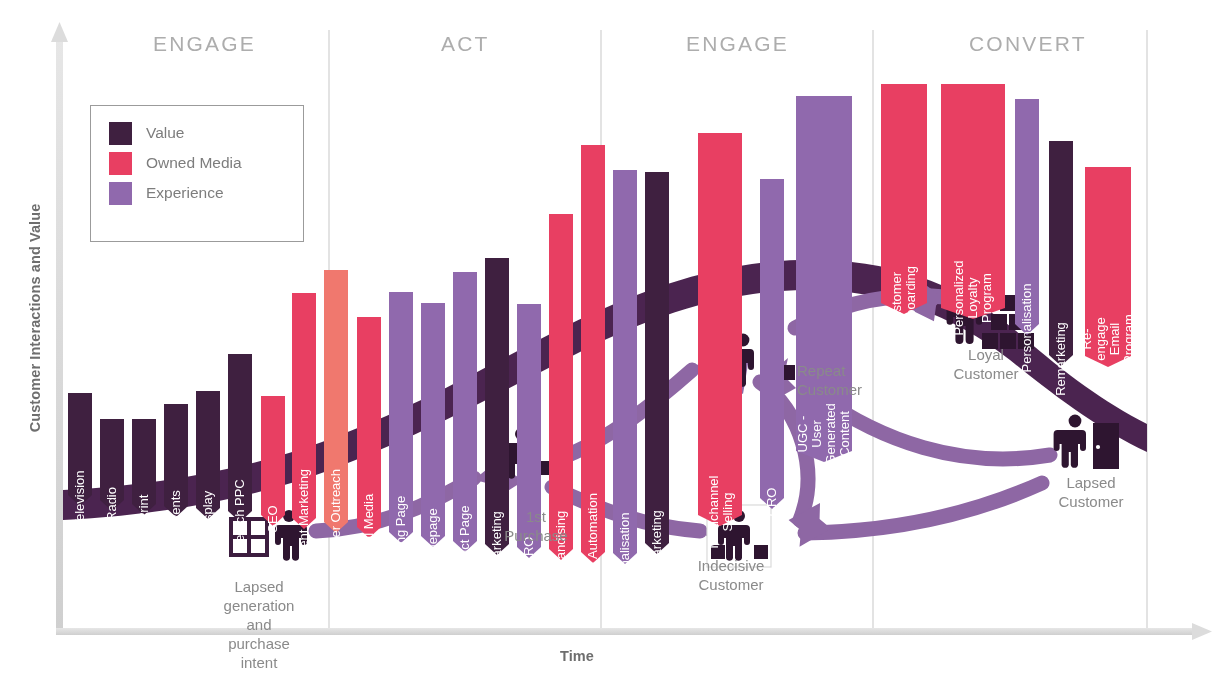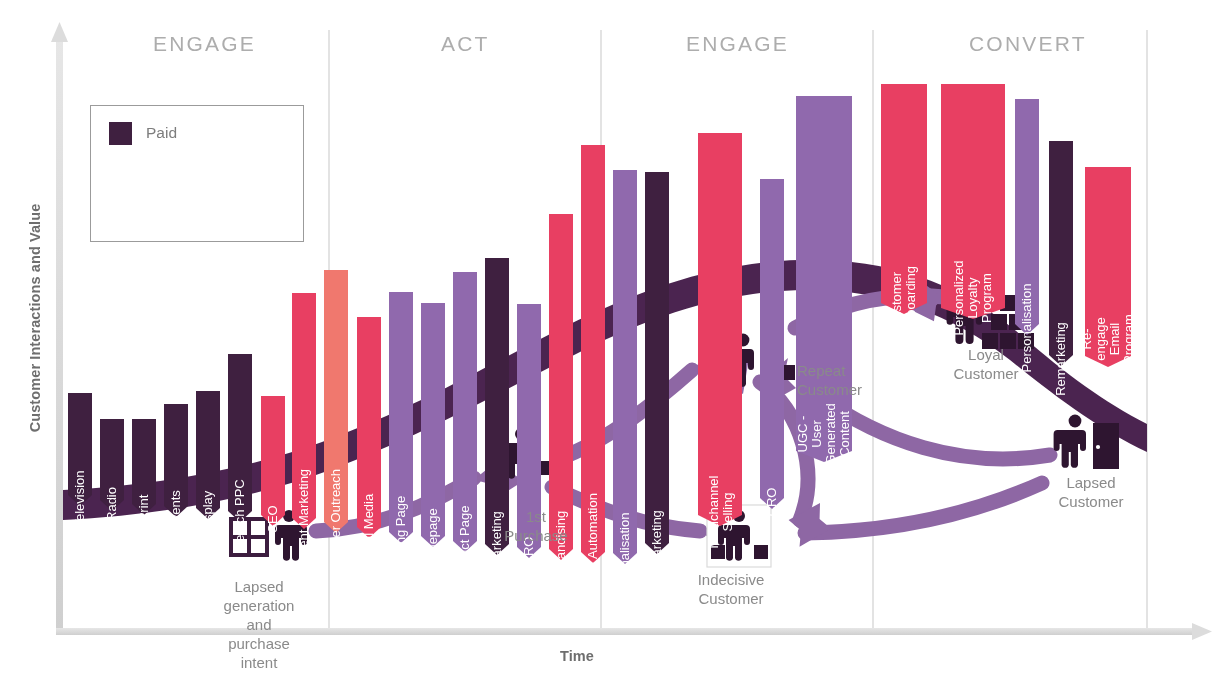--- a/index.html
+++ b/index.html
@@ -196,21 +196,29 @@
   <div id="stage-heads">
       <div class="stage-head" style="left: 153px;">ENGAGE</div>
       <div class="stage-head" style="left: 441px;">ACT</div>
       <div class="stage-head" style="left: 686px;">ENGAGE</div>
       <div class="stage-head" style="left: 969px;">CONVERT</div>
     </div>
 
   <div id="legend">
       <div class="legend-row">
         <div class="legend-sw" style="background: rgb(63, 32, 64);"></div>
-        <div class="legend-tx">Paid</div>
+        <div class="legend-tx">Value</div>
+      </div>
+      <div class="legend-row">
+        <div class="legend-sw" style="background: rgb(232, 63, 98);"></div>
+        <div class="legend-tx">Owned Media</div>
+      </div>
+      <div class="legend-row">
+        <div class="legend-sw" style="background: rgb(144, 105, 173);"></div>
+        <div class="legend-tx">Experience</div>
       </div>
     </div>
 
   <div id="tactics">
       <div class="tactic" style="left: 68px; top: 393px; width: 24px; height: 113px;">
         <div class="body" style="background: rgb(63, 32, 64);"></div>
         <div class="tip" style="background: rgb(63, 32, 64); clip-path: polygon(0px 0px, 100% 0px, 50% 100%);"></div>
         <div class="lbl">
           <span style="max-width: 91px;">Television</span>
         </div>
@@ -408,21 +416,21 @@
 
   <div id="personas">
       <div class="persona" style="left: 228px; top: 517px; width: 62px; height: 56px;">
         <div class="cap">Lapsed generation
 and purchase intent</div>
       </div>
       <div class="persona" style="left: 505px; top: 447px; width: 62px; height: 56px;">
         <div class="cap">1st
 Purchase</div>
       </div>
-      <div class="persona" style="left: 707px; top: 510px; width: 48px; height: 56px;">
+      <div class="persona" style="left: 707px; top: 496px; width: 48px; height: 56px;">
         <div class="cap">Indecisive Customer</div>
       </div>
       <div class="persona capright" style="left: 727px; top: 333px; width: 62px; height: 56px;">
         <div class="cap">Repeat
 Customer</div>
       </div>
       <div class="persona" style="left: 955px; top: 285px; width: 62px; height: 56px;">
         <div class="cap">Loyal
 Customer</div>
       </div>

